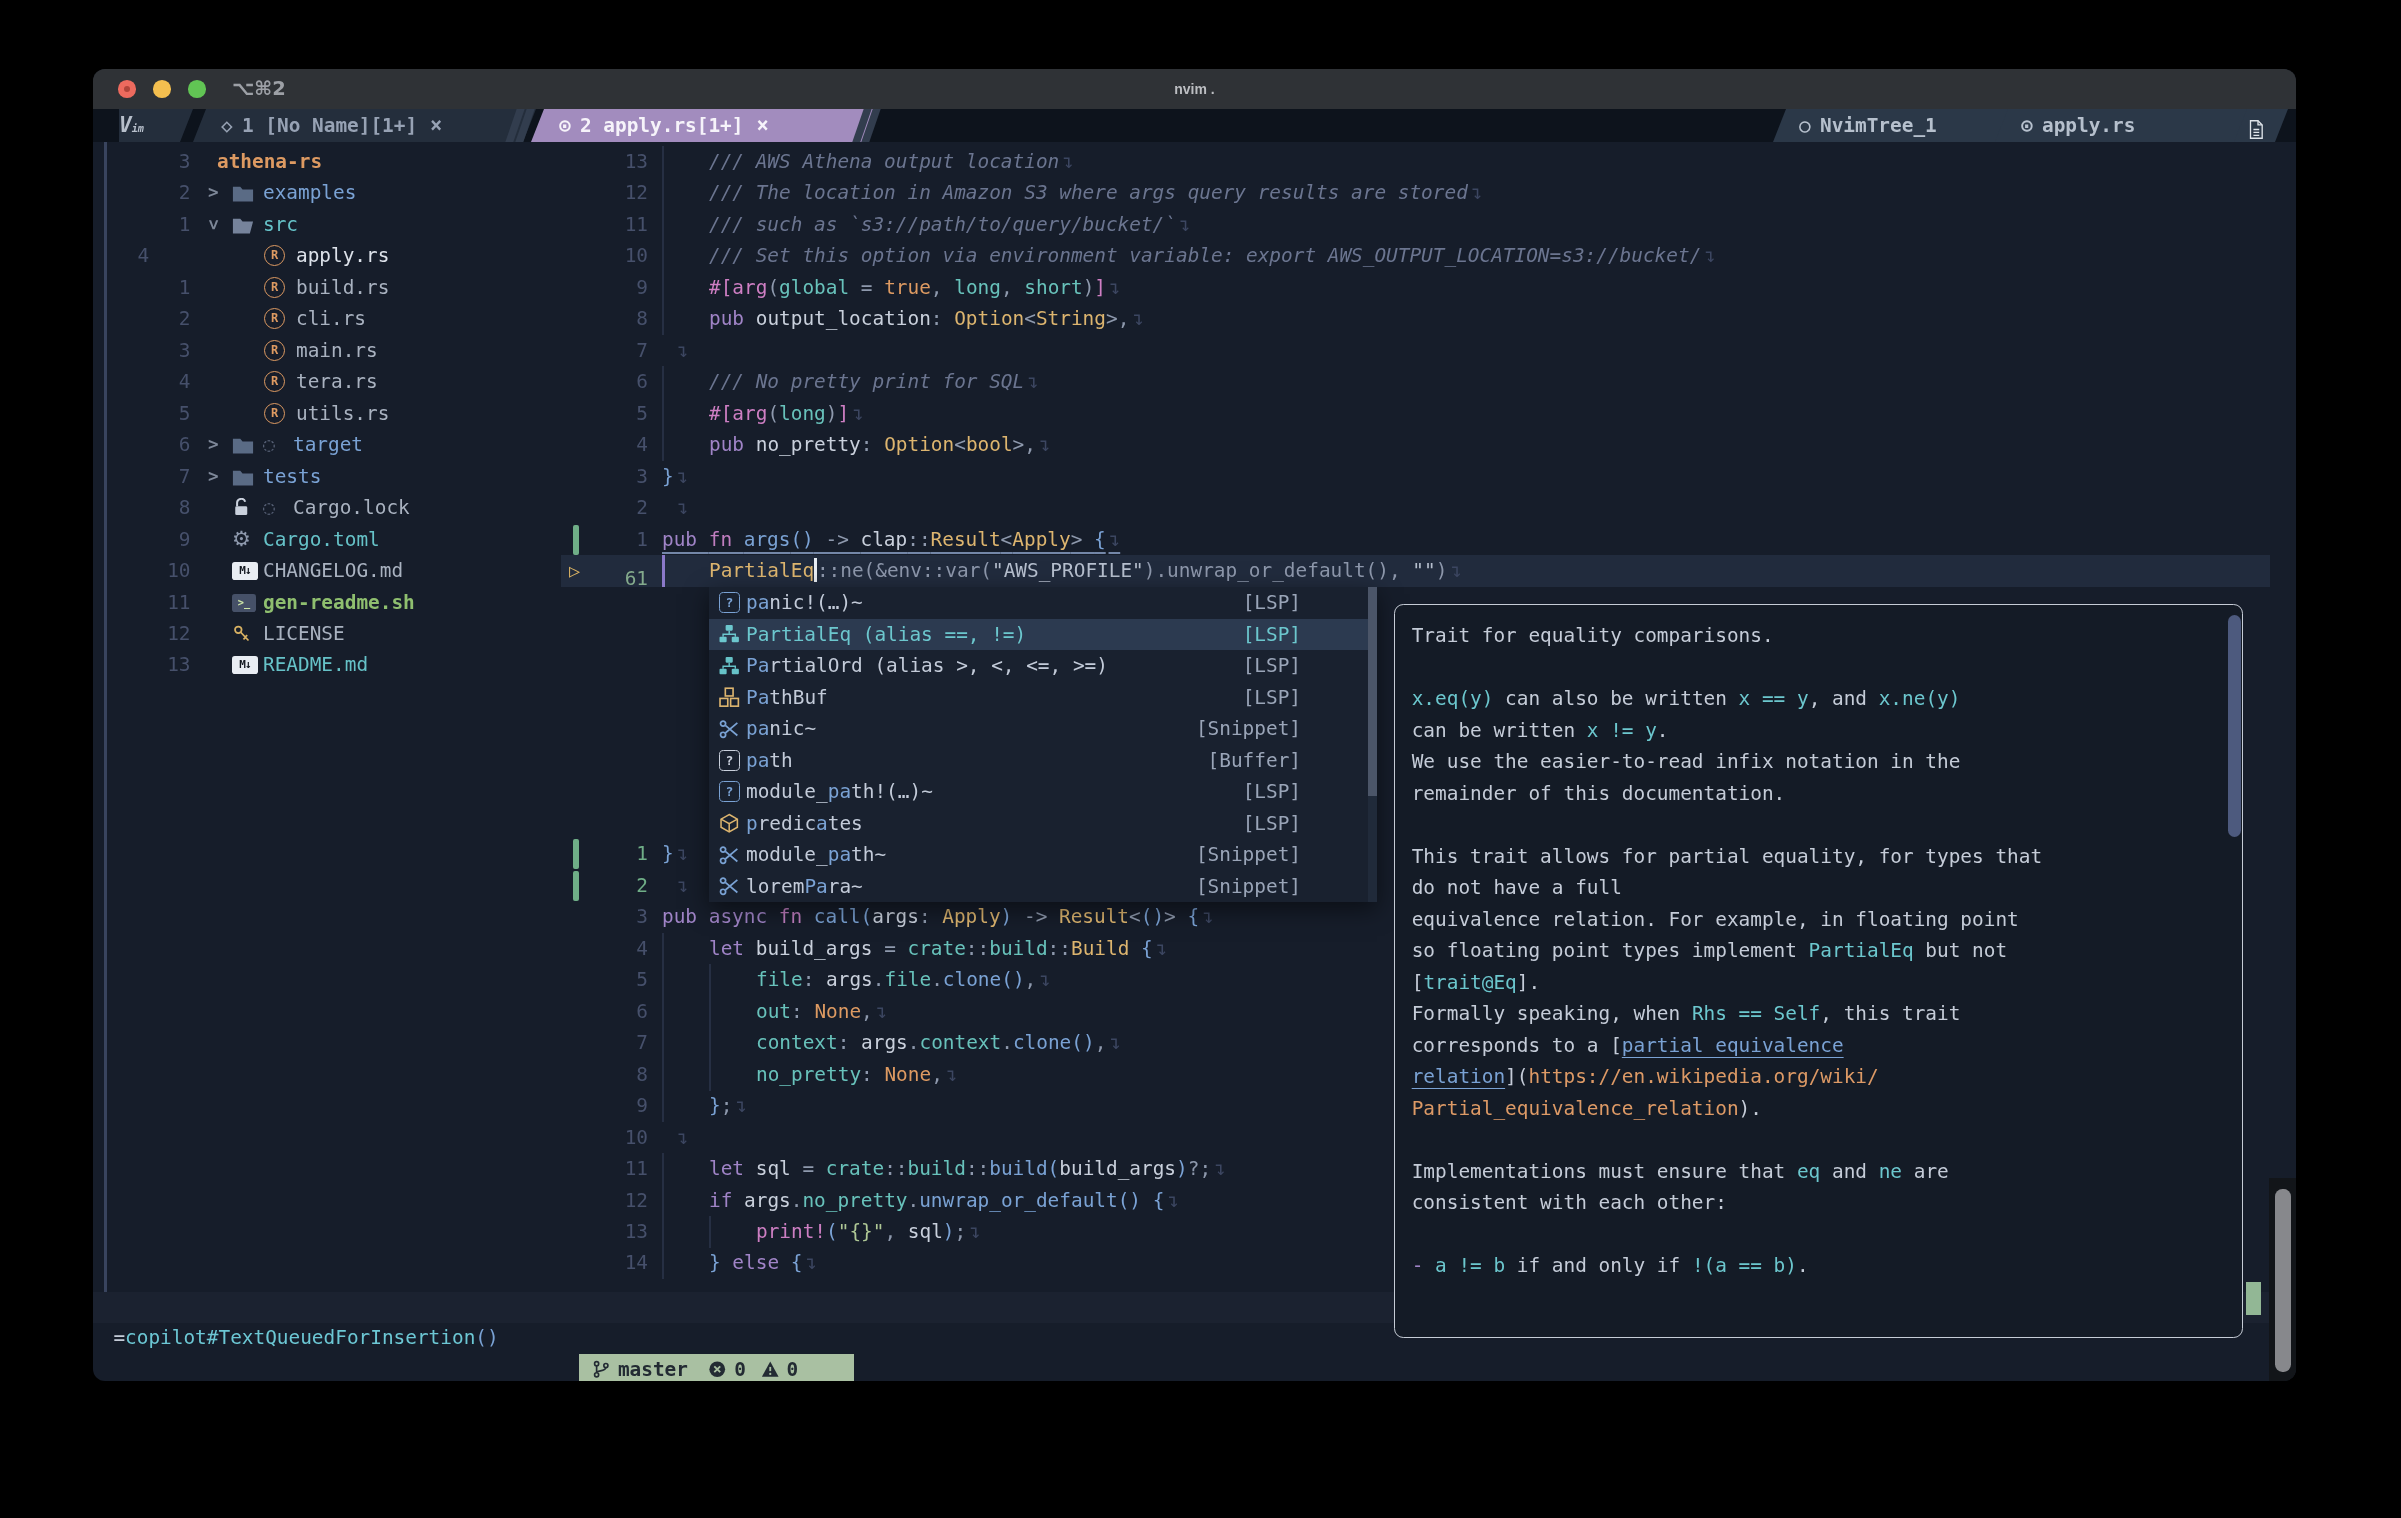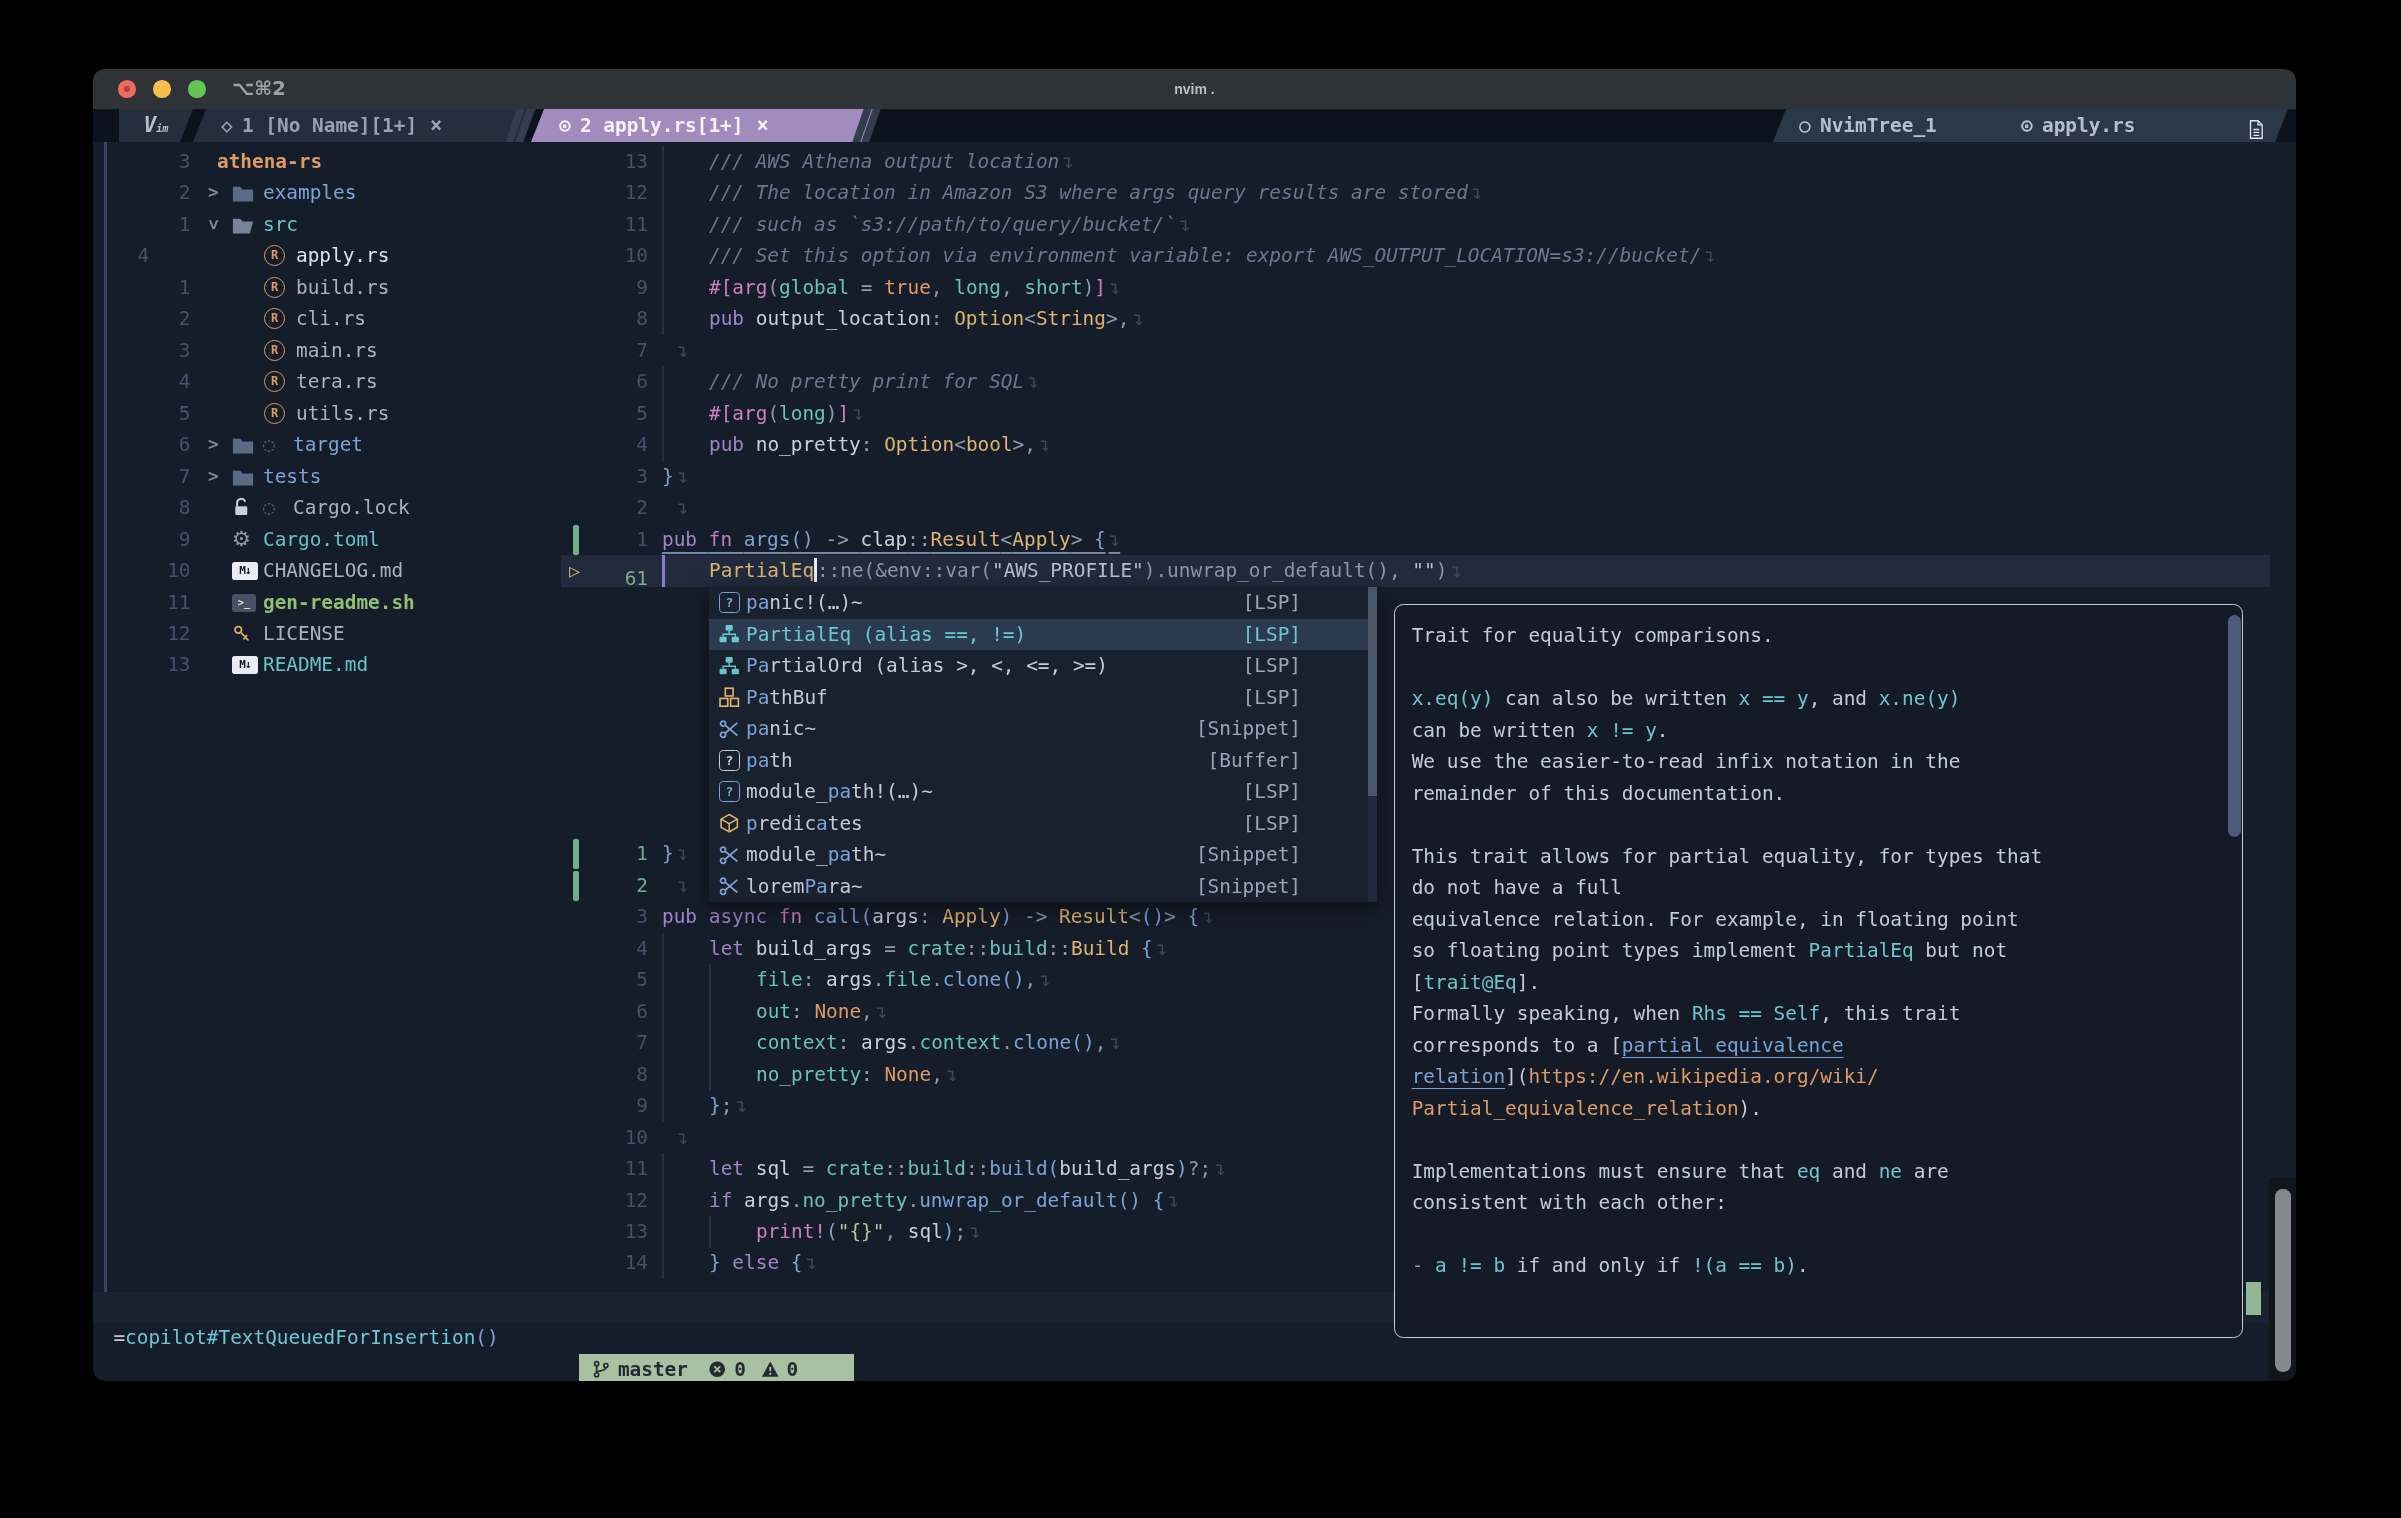--- a/index.html
+++ b/index.html
@@ -15,21 +15,21 @@
   .light.green{left:95px;background:#61c454;}
   .shortcut{position:absolute;left:139px;top:0;line-height:40px;color:#9da0a6;font-size:19.4px;font-weight:bold;font-family:"DejaVu Sans",sans-serif;}
   .wtitle{position:absolute;left:50%;transform:translateX(-50%);top:0;line-height:40px;color:#bcbec2;font-size:14px;font-weight:bold;font-family:"Liberation Sans",sans-serif;}
   
   .tabline{position:absolute;top:40px;left:0;right:0;height:33px;background:var(--bg-dark);font-size:19.4px;line-height:33px;font-weight:bold;}
   .tab{position:absolute;top:0;height:33px;white-space:pre;clip-path:polygon(13px 0,100% 0,calc(100% - 13px) 100%,0 100%);}
   .tab .ic{display:inline-block;margin-right:9.3px;}
   .tab .cl{display:inline-block;margin-left:13px;font-size:20.4px;}
   .slash{position:absolute;top:0;width:8.3px;height:33px;background:#323d4e;transform:skewX(-19deg);}
   .logo-cell{position:absolute;left:26px;top:0;width:74px;height:33px;background:var(--tab-inactive);
-     clip-path:polygon(0 0,100% 0,calc(100% - 13px) 100%,0 100%);color:#b7bfcb;text-align:center;font-style:italic;}
+     clip-path:polygon(0 0,100% 0,calc(100% - 13px) 100%,0 100%);color:#b7bfcb;font-style:italic;}
   
   .row{position:absolute;left:0;right:0;height:31.5px;line-height:31.5px;font-size:19.4px;white-space:pre;}
   .cursorline{position:absolute;left:468px;right:26px;height:31.5px;background:var(--cursorline);}
   .lnum{position:absolute;left:474px;width:81px;text-align:right;color:var(--num);}
   .lnum.cur{color:var(--num-cur);margin-top:8px;} .lnum.git{color:var(--git);}
   .tnum{position:absolute;left:18.5px;width:79px;text-align:right;color:var(--num);}
   .tnum.cur{text-align:left;padding-left:26px;}
   .sign-bar{position:absolute;left:480px;top:0.9px;width:5.6px;height:30px;background:var(--git);border-radius:1.9px;}
   .sign-arrow{position:absolute;left:476px;color:#d9b263;font-size:18.5px;}
   .guide{position:absolute;top:0;width:1.9px;height:31.5px;background:var(--guide);}

